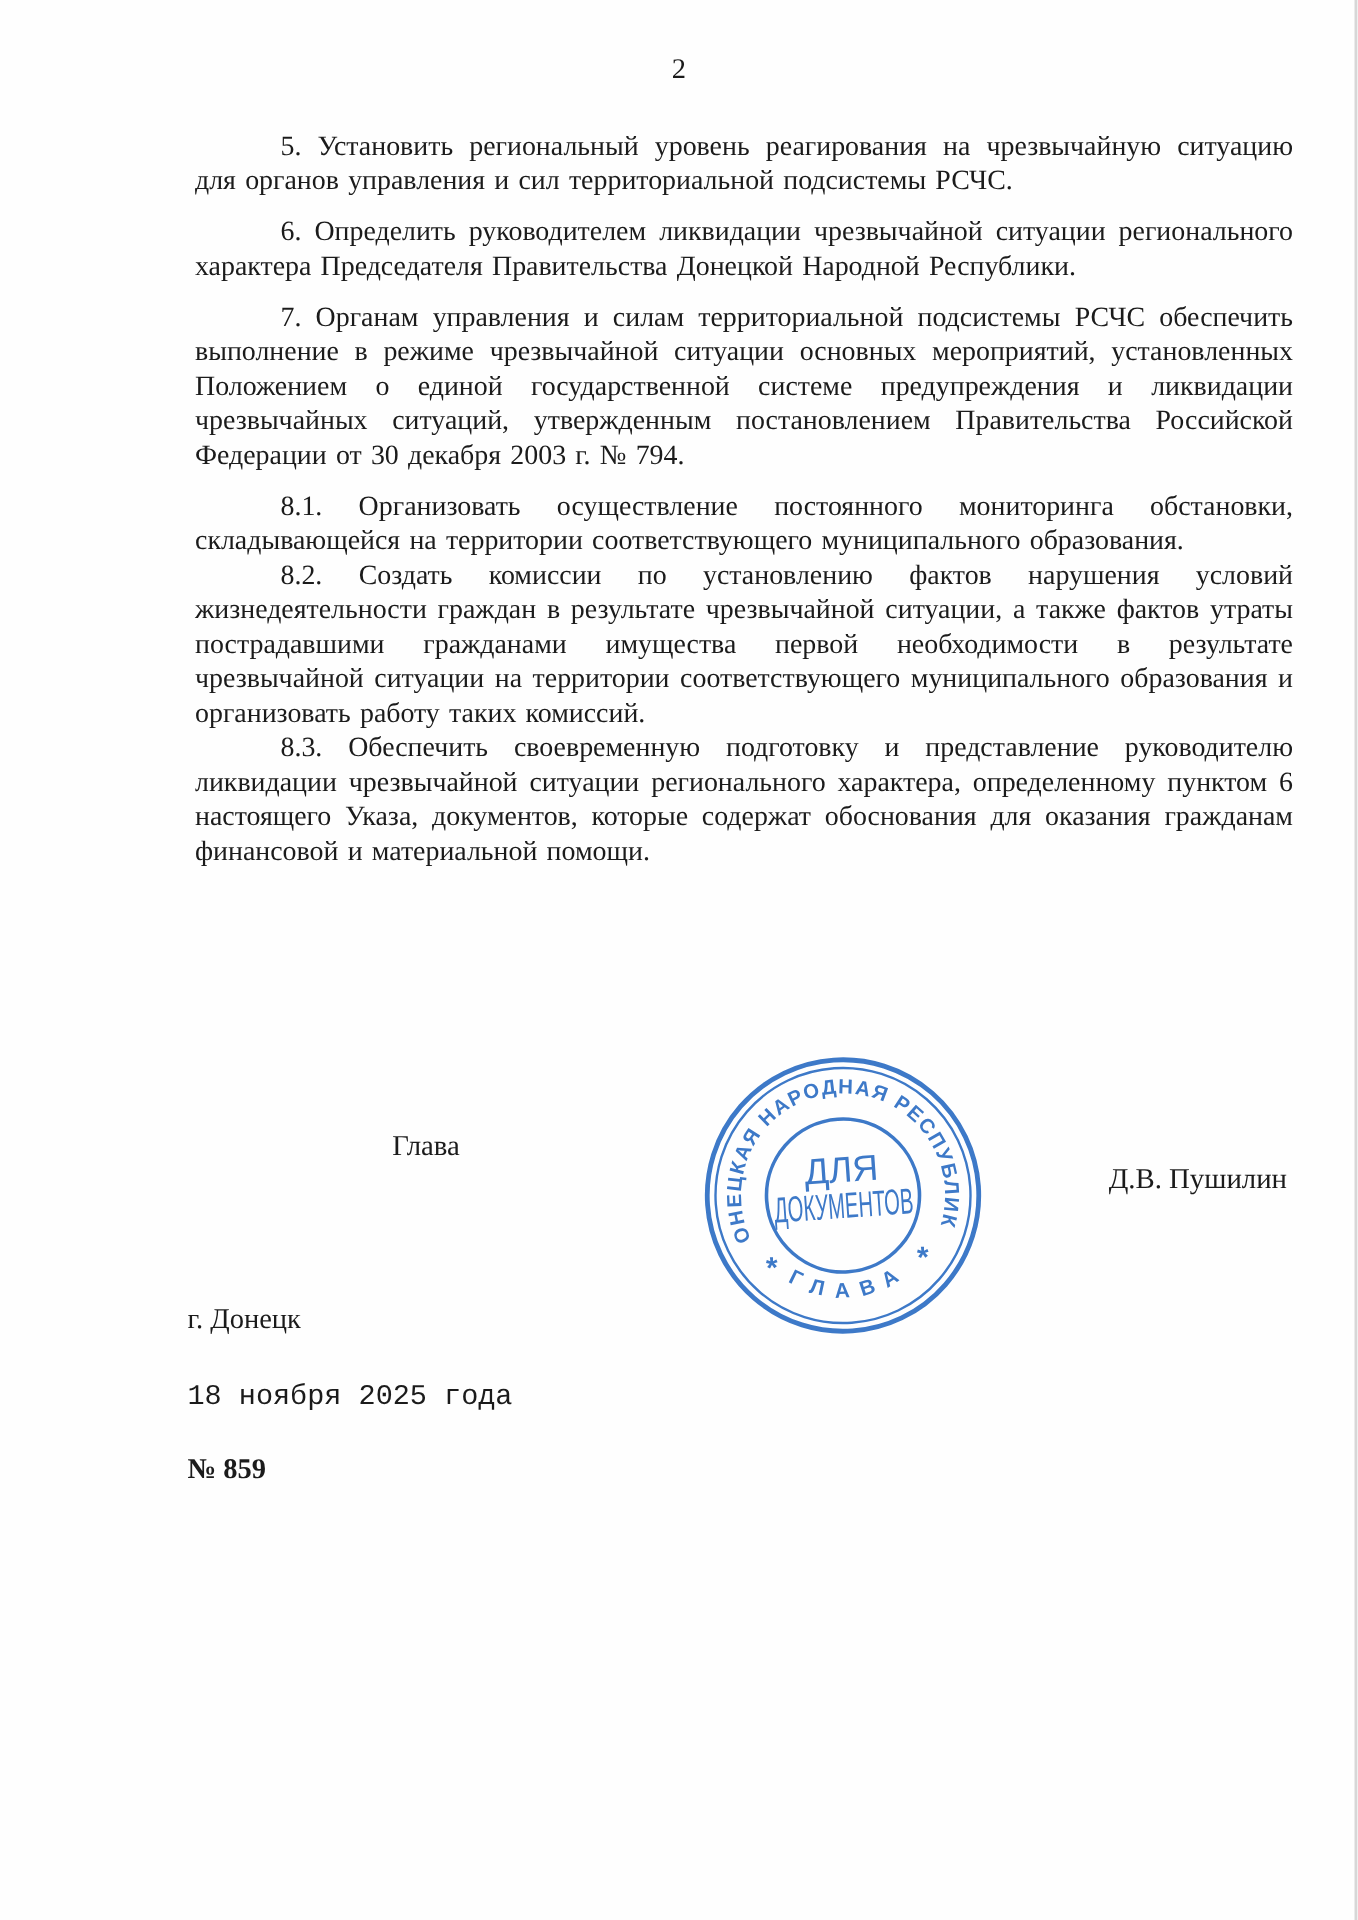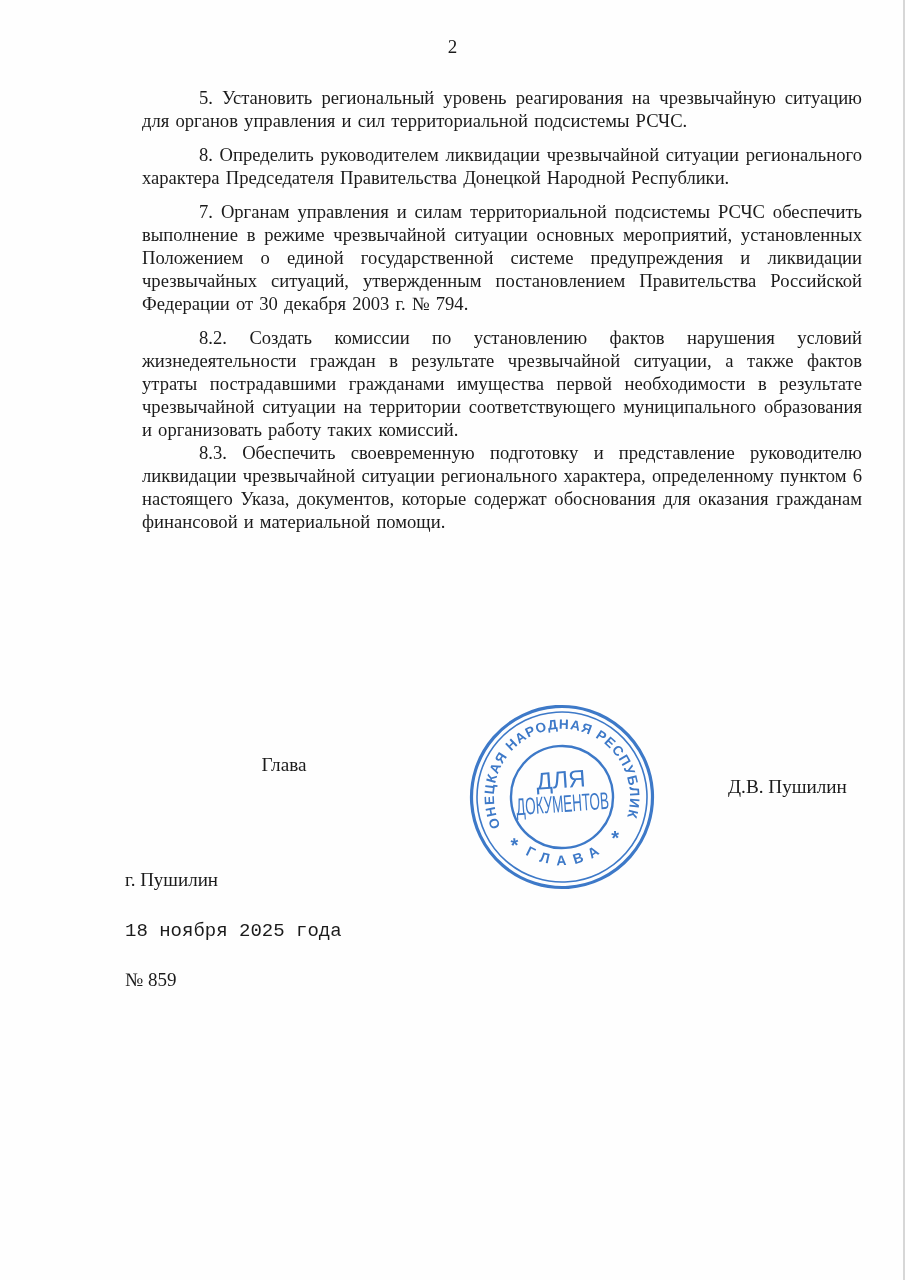--- a/index.html
+++ b/index.html
@@ -19,54 +19,55 @@
   .page-number{
     position:absolute;top:36px;left:0;width:905px;
     text-align:center;font-size:19px;
   }
   .doc-body{
     position:absolute;top:86px;left:125px;width:737px;
     font-size:18.6px;line-height:23px;
     text-align:justify;word-spacing:1.5px;
   }
   .doc-body p{
-    margin:0 0 11px 17px;
+    margin:0 0 11px 5px;
     text-indent:57px;
   }
   .doc-body p.joined{margin-bottom:0;}
   .sig-block{
     position:absolute;top:753px;left:125px;width:318px;
     text-align:center;font-size:19.2px;line-height:24px;
   }
   .sig-name{
     position:absolute;top:776px;left:728px;width:130px;
-    font-size:19.2px;text-align:left;white-space:nowrap;
+    font-size:19.2px;text-align:right;white-space:nowrap;
   }
   .stamp{
     position:absolute;top:701px;left:466px;width:192px;height:192px;
     opacity:0.93;
   }
   .footer-city{position:absolute;top:869px;left:125px;font-size:19px;}
   .footer-date{position:absolute;top:920px;left:125px;font-size:19px;font-family:Liberation Mono, monospace;}
-  .footer-number{position:absolute;top:969px;left:125px;font-size:19px;}
+  .footer-number{position:absolute;top:969px;left:125px;font-size:19px;font-weight:bold;}
   .stamp text{font-family:"Liberation Sans","DejaVu Sans",sans-serif;}
 </style>
 </head>
 <body>
 
 <div class="page">
 
   <div class="scan-edge"></div>
 
   <div class="page-number">2</div>
 
   <div class="doc-body">
     <p>5. Установить региональный уровень реагирования на чрезвычайную ситуацию для органов управления и сил территориальной подсистемы РСЧС.</p>
-    <p>8. Определить руководителем ликвидации чрезвычайной ситуации регионального характера Председателя Правительства Донецкой Народной Республики.</p>
+    <p>6. Определить руководителем ликвидации чрезвычайной ситуации регионального характера Председателя Правительства Донецкой Народной Республики.</p>
     <p>7. Органам управления и силам территориальной подсистемы РСЧС обеспечить выполнение в режиме чрезвычайной ситуации основных мероприятий, установленных Положением о единой государственной системе предупреждения и ликвидации чрезвычайных ситуаций, утвержденным постановлением Правительства Российской Федерации от 30 декабря 2003 г. № 794.</p>
+    <p class="joined">8.1. Организовать осуществление постоянного мониторинга обстановки, складывающейся на территории соответствующего муниципального образования.</p>
     <p class="joined">8.2. Создать комиссии по установлению фактов нарушения условий жизнедеятельности граждан в результате чрезвычайной ситуации, а также фактов утраты пострадавшими гражданами имущества первой необходимости в результате чрезвычайной ситуации на территории соответствующего муниципального образования и организовать работу таких комиссий.</p>
     <p>8.3. Обеспечить своевременную подготовку и представление руководителю ликвидации чрезвычайной ситуации регионального характера, определенному пунктом 6 настоящего Указа, документов, которые содержат обоснования для оказания гражданам финансовой и материальной помощи.</p>
   </div>
 
   <div class="sig-block">
     <div>Глава</div>
   </div>
 
   <div class="sig-name">Д.В. Пушилин</div>
 
@@ -85,17 +86,17 @@
           <textPath href="#arcBottom" xlink:href="#arcBottom" startOffset="50%" text-anchor="middle">ГЛАВА</textPath>
         </text>
         <text x="45.5" y="147.5" font-size="20" font-weight="bold" text-anchor="middle">*</text>
         <text x="146.5" y="147.5" font-size="20" font-weight="bold" text-anchor="middle">*</text>
         <text x="96" y="87" font-size="24" text-anchor="middle">ДЛЯ</text>
         <text x="96" y="111" font-size="24" text-anchor="middle" textLength="93" lengthAdjust="spacingAndGlyphs">ДОКУМЕНТОВ</text>
       </g>
     </g>
   </svg>
 
-  <div class="footer-city">г. Пушилин</div>
+  <div class="footer-city">г. Донецк</div>
   <div class="footer-date">18 ноября 2025 года</div>
   <div class="footer-number">№ 859</div>
 
 </div>
 
 </body></html>

